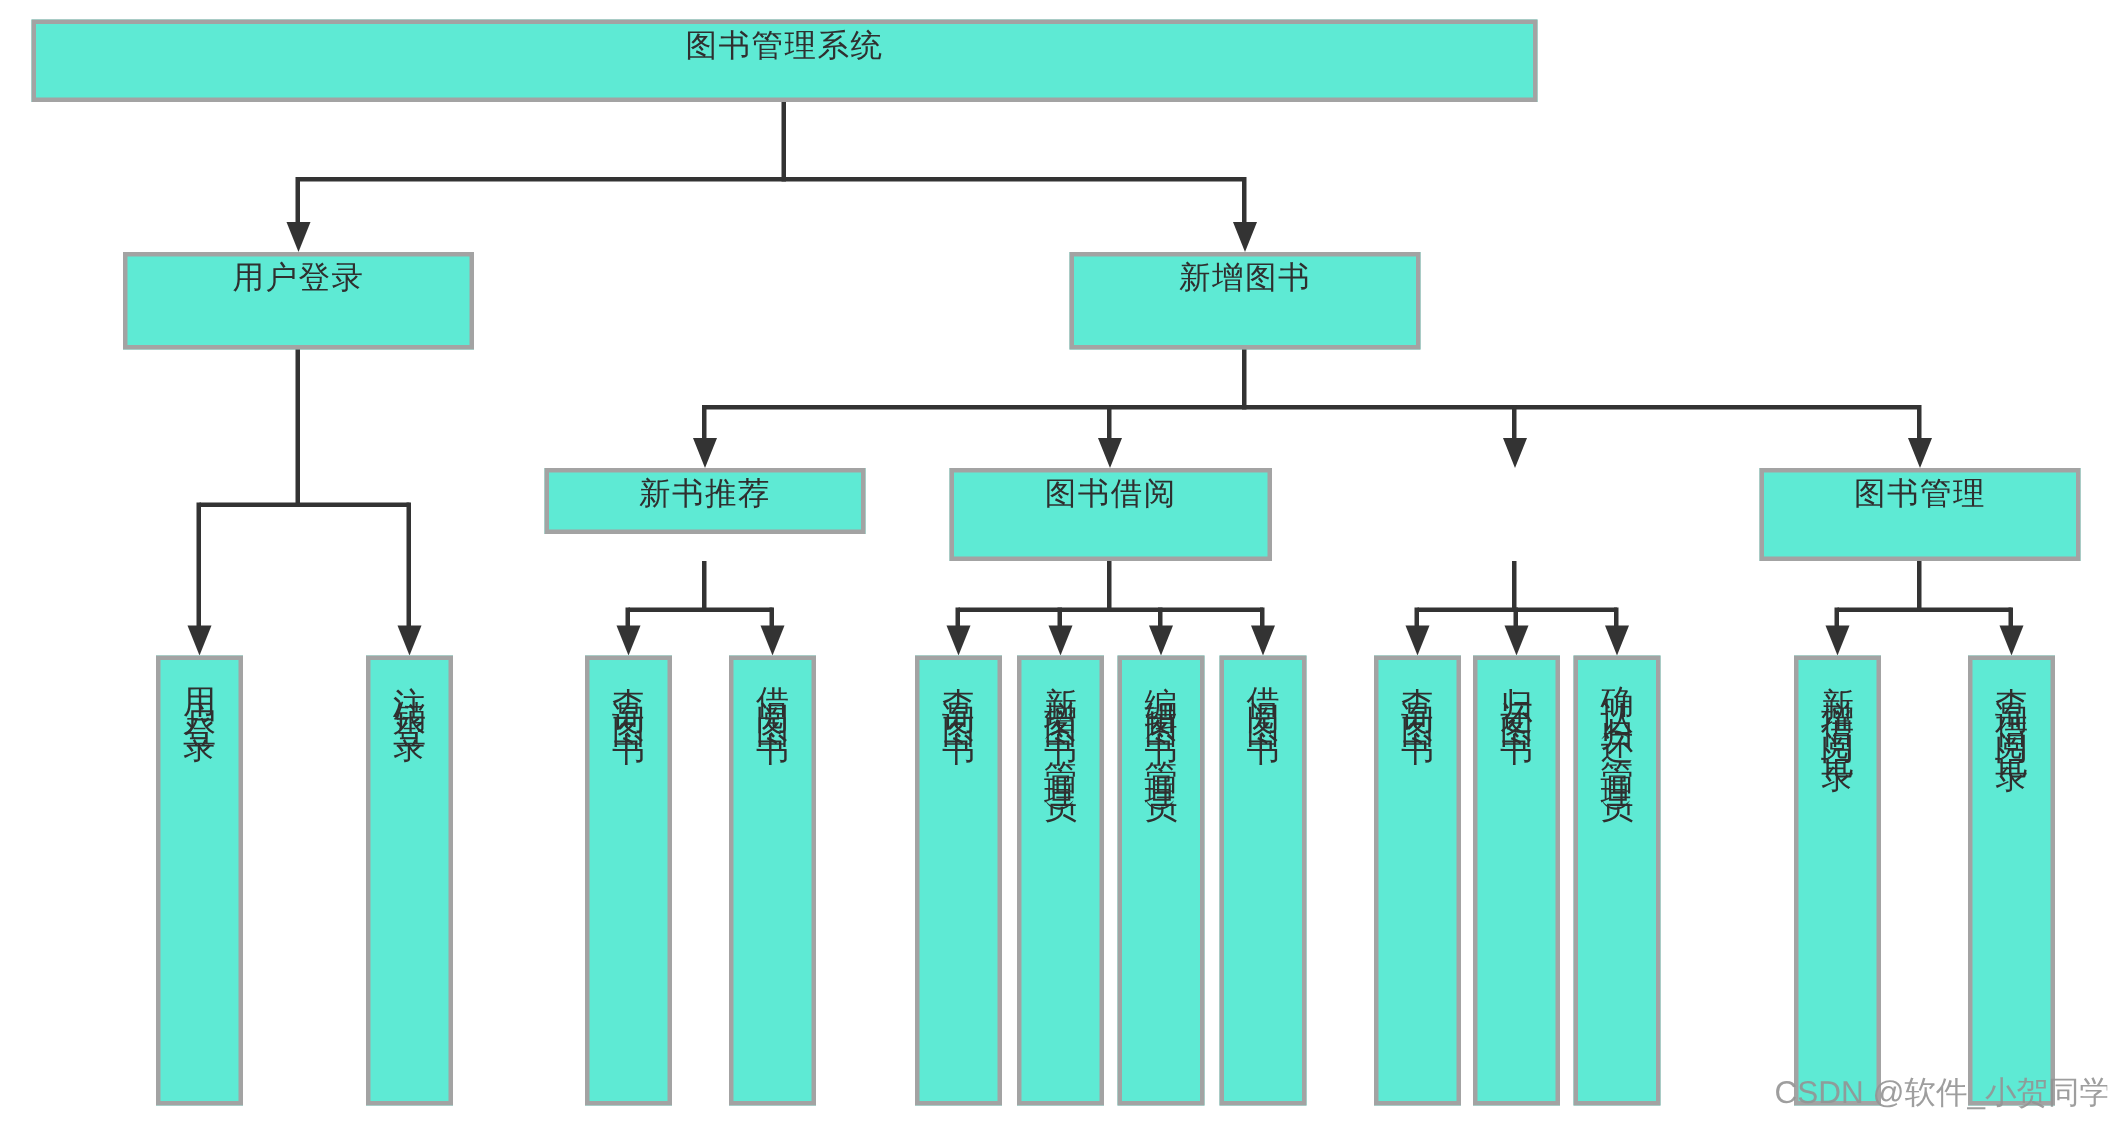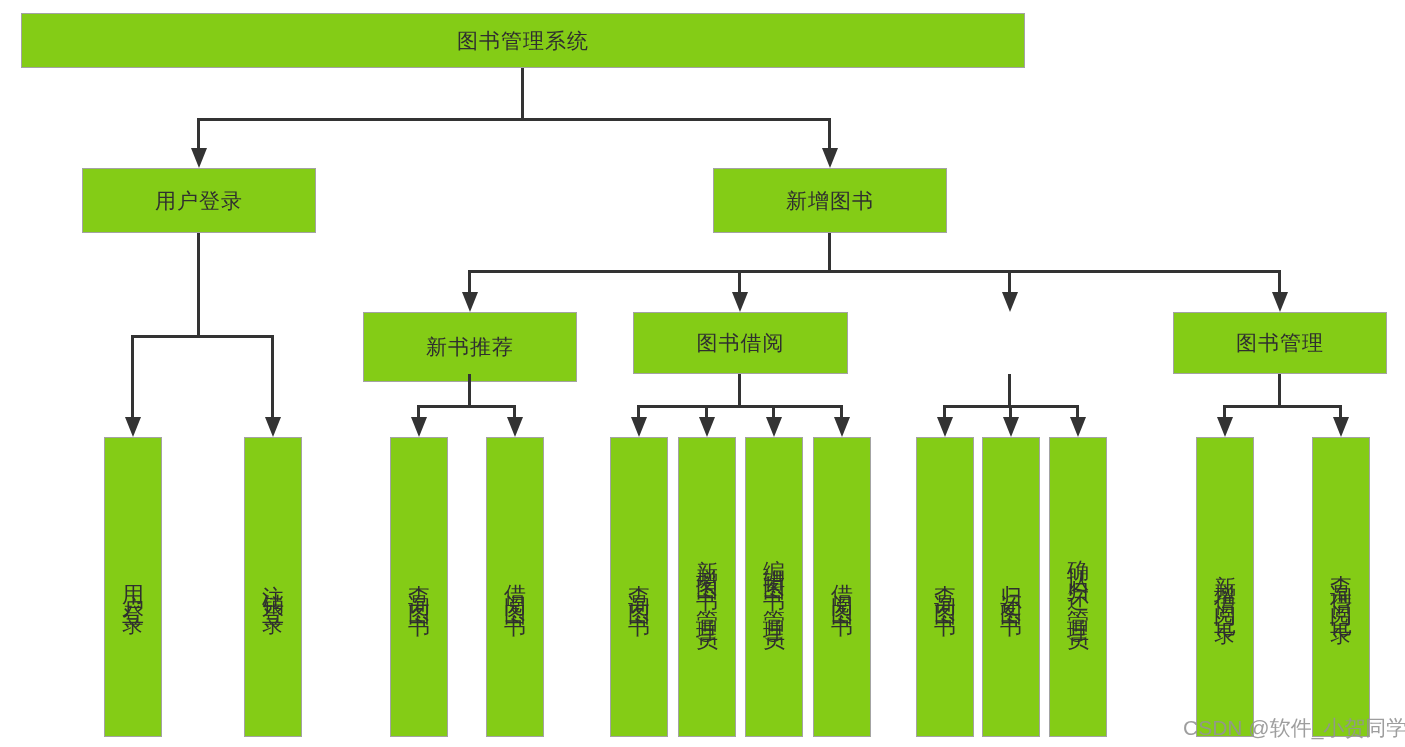--- a/index.html
+++ b/index.html
@@ -8,24 +8,24 @@
     width: 1405px;
     height: 747px;
     background: #ffffff;
     font-family: "Liberation Sans", sans-serif;
     color: #2f2f2f;
     overflow: hidden;
   }
   .node {
     position: absolute;
     box-sizing: border-box;
-    border: 1px solid #a3a3a3;
-    background: #84cc16;
+    border: 3px solid #a3a3a3;
+    background: #5eead4;
     display: flex;
-    align-items: center;
+    align-items: flex-start;
     justify-content: center;
     text-align: center;
   }
   .node-h { font-size: 21px; letter-spacing: 1px; }
   .node-v {
     font-size: 22px;
   }
   .node-v span {
     writing-mode: vertical-rl;
     text-orientation: mixed;
@@ -88,21 +88,21 @@
   <div class="arrow" style="left:125px; top:335px; height:102px;"></div>
   <div class="arrow" style="left:265px; top:335px; height:102px;"></div>
 
   <div class="vline" style="left:828px; top:233px; height:40px;"></div>
   <div class="hline" style="left:470px; top:270px; width:810px;"></div>
   <div class="arrow" style="left:462px; top:270px; height:42px;"></div>
   <div class="arrow" style="left:732px; top:270px; height:42px;"></div>
   <div class="arrow" style="left:1002px; top:270px; height:42px;"></div>
   <div class="arrow" style="left:1272px; top:270px; height:42px;"></div>
 
-  <div class="node node-h" style="left:363px; top:312px; width:214px; height:70px;">
+  <div class="node node-h" style="left:363px; top:312px; width:214px; height:44px;">
     <span>新书推荐</span>
   </div>
   <div class="node node-h" style="left:633px; top:312px; width:215px; height:62px;">
     <span>图书借阅</span>
   </div>
   <div class="node node-h" style="left:1173px; top:312px; width:214px; height:62px;">
     <span>图书管理</span>
   </div>
 
   <div class="vline" style="left:468px; top:374px; height:34px;"></div>

